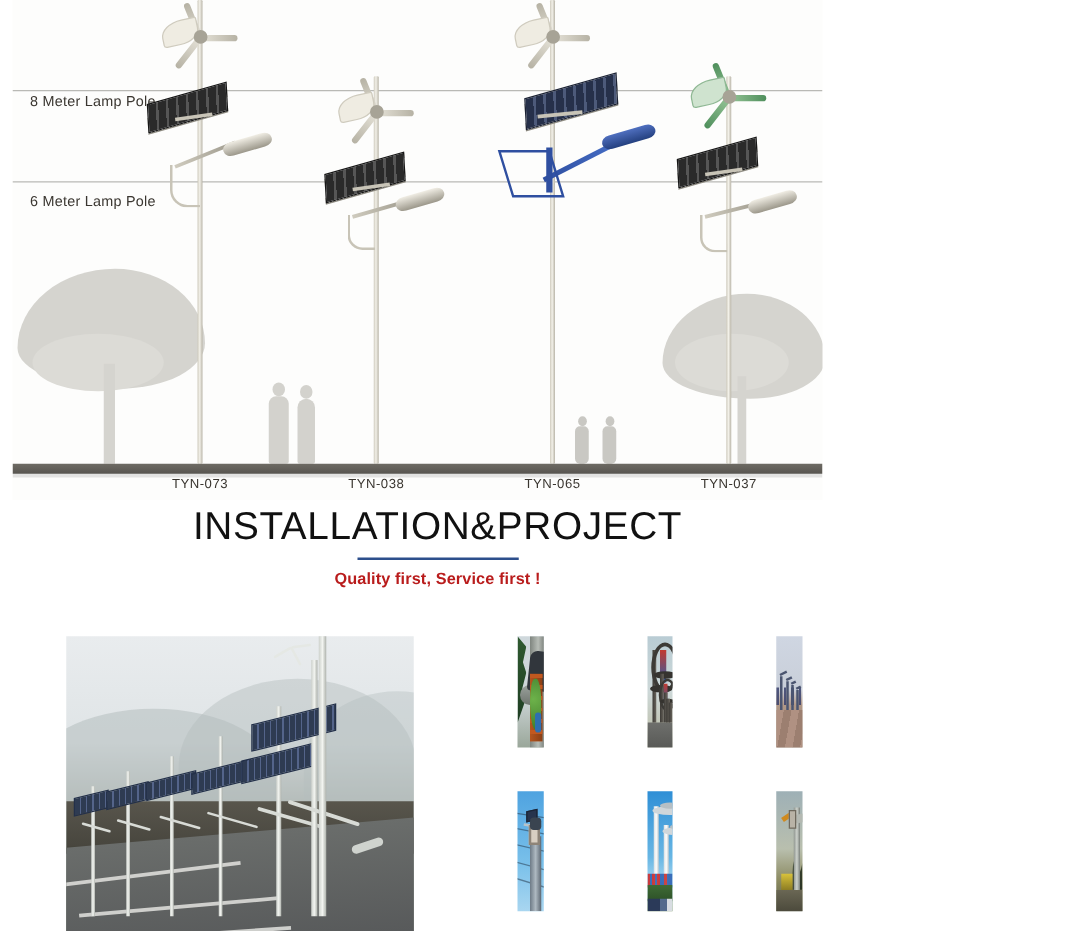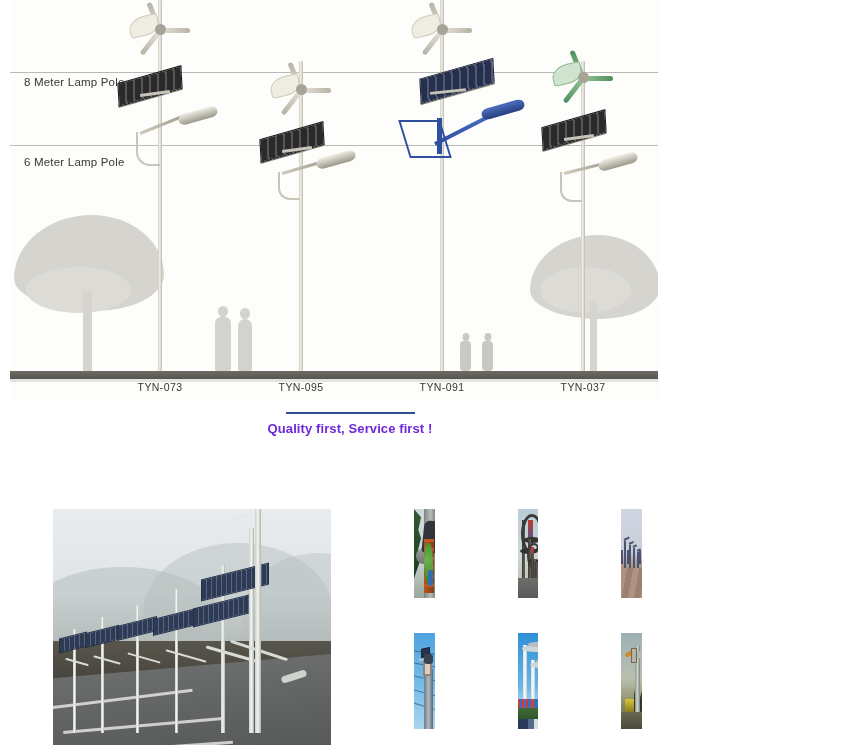--- a/index.html
+++ b/index.html
@@ -80,21 +80,21 @@
       width:10px;height:11px;border-radius:50%;background:#d3d2cd;}
   .kid{position:absolute;bottom:29px;background:#c9c8c3;}
   .kid .head{position:absolute;top:-8px;left:50%;transform:translateX(-50%);
       width:7px;height:8px;border-radius:50%;background:#c9c8c3;}
 
   
   #heading-block{position:absolute;left:0;top:404px;width:700px;text-align:center;}
   #main-title{font-size:31px;font-weight:400;color:#111111;letter-spacing:.5px;
       line-height:1.1;margin:0;}
   #title-rule{width:129px;height:2px;background:#2d4f8c;margin:8px auto 0;}
-  #tagline{margin:7px 0 0;font-size:13px;color:#6d28d9;font-weight:700;
+  #tagline{margin:7px 0 0;font-size:13px;color:#b91c1c;font-weight:700;
       letter-spacing:.1px;}
 
   
   #gallery{position:absolute;left:13px;top:493px;width:669px;height:252px;
       display:flex;gap:3px;}
   #gallery-main{width:278px;height:252px;flex:none;position:relative;overflow:hidden;}
   #gallery-grid{flex:1;display:grid;grid-template-columns:repeat(3,1fr);
       grid-template-rows:121px 128px;gap:3px;}
   .photo{position:relative;overflow:hidden;background:#cfd6dc;}
 
@@ -275,42 +275,42 @@
         <div class="blade b3"></div>
       <div class="tail"></div>
         <div class="hub"></div>
     </div>
     <div class="panel dark" style="left:250px;top:130px;"></div>
     <div class="panel-arm" style="left:272px;top:148px;transform:rotate(-8deg);"></div>
     <div class="lamp-arm" style="left:272px;top:172px;width:48px;transform:rotate(-16deg);"></div>
     <div class="lamp-head" style="left:306px;top:154px;"></div>
     <div class="brace" style="left:268px;top:172px;width:20px;height:26px;
                 border-width:0 0 2px 2px;border-radius:0 0 0 12px;"></div>
-    <div class="code-label" style="left:291px;">TYN-095</div>
+    <div class="code-label" style="left:291px;">TYN-038</div>
   </div>
 
   <div>
     <div class="pole p3"></div>
     <div class="turbine" style="left:397px;top:2px;">
       <div class="blade b1"></div>
         <div class="blade b2"></div>
         <div class="blade b3"></div>
       <div class="tail"></div>
         <div class="hub"></div>
     </div>
     <div class="panel" style="left:410px;top:68px;width:72px;height:24px;"></div>
     <div class="panel-arm" style="left:420px;top:90px;width:36px;transform:rotate(-6deg);"></div>
     <div class="lamp-arm" style="left:425px;top:142px;width:66px;height:4px;
                 background:linear-gradient(90deg,#2f4fa0,#466ec6);transform:rotate(-27deg);"></div>
     <div class="lamp-head blue" style="left:471px;top:104px;width:44px;"></div>
     <div class="brace blue" style="left:394px;top:120px;width:38px;height:34px;
                 border-width:2px;transform:skewX(17deg);background:transparent;"></div>
     <div style="position:absolute;left:427px;top:118px;width:5px;height:36px;
                 background:#2f4fa0;"></div>
-    <div class="code-label" style="left:432px;">TYN-091</div>
+    <div class="code-label" style="left:432px;">TYN-065</div>
   </div>
 
   <div>
     <div class="pole p4"></div>
     <div class="turbine green" style="left:538px;top:50px;">
       <div class="blade b1"></div>
         <div class="blade b2"></div>
         <div class="blade b3"></div>
       <div class="tail"></div>
         <div class="hub"></div>
@@ -322,20 +322,21 @@
     <div class="brace" style="left:550px;top:172px;width:20px;height:28px;
                 border-width:0 0 2px 2px;border-radius:0 0 0 12px;"></div>
     <div class="code-label" style="left:573px;">TYN-037</div>
   </div>
 
   <div class="ground"></div>
   <div class="ground-shadow"></div>
 </section>
 
 <section id="heading-block">
+  <h1 id="main-title">INSTALLATION&amp;PROJECT</h1>
   <div id="title-rule"></div>
   <p id="tagline">Quality first, Service first !</p>
 </section>
 
 <section id="gallery">
 
   <figure id="gallery-main" class="photo ph-highway">
     <div class="mountain" style="left:-30px;top:58px;width:200px;height:110px;"></div>
     <div class="mountain" style="left:90px;top:34px;width:190px;height:140px;opacity:.45;"></div>
     <div class="mountain" style="left:190px;top:44px;width:150px;height:120px;opacity:.40;"></div>

